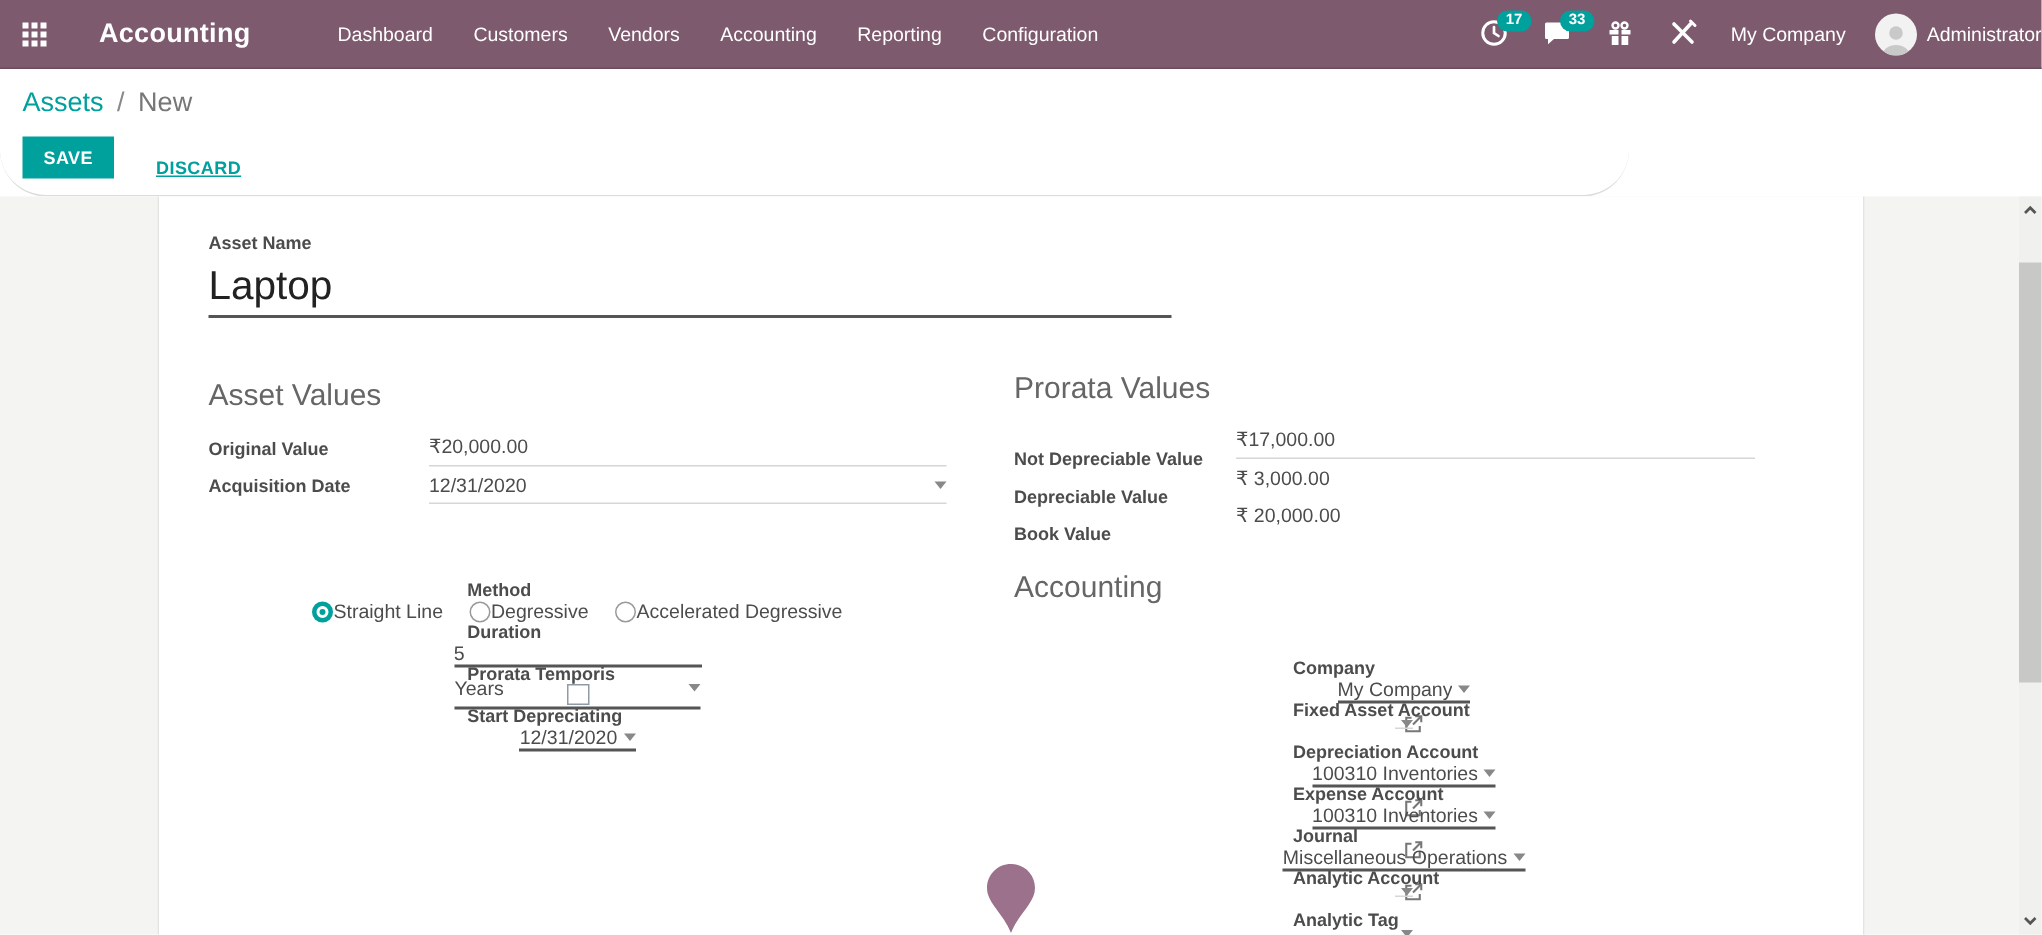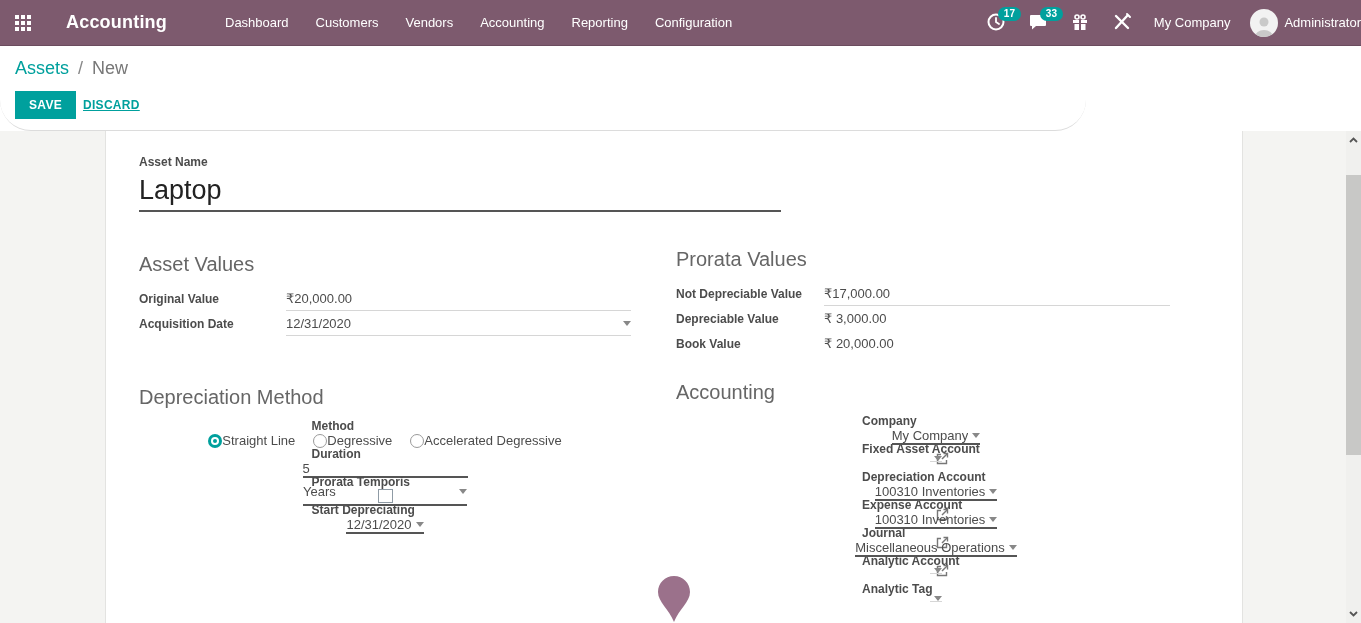--- a/index.html
+++ b/index.html
@@ -24,21 +24,21 @@
     align-items:flex-end; justify-content:center; overflow:hidden; cursor:pointer; margin-right:6px;}
   .user-block { display:flex; align-items:center; cursor:pointer; }
 
   
   .control-panel { position:absolute; top:46px; left:0; width:1086px; height:85px;
     background:#fff; border-bottom:1px solid #dcdcdc; padding:12px 0 0 15px;border-radius:31px; }
   .breadcrumb { font-size:18px; }
   .crumb-link { color:#00a09d; cursor:pointer; }
   .crumb-sep { color:#888; padding:0 4px; }
   .crumb-current { color:#777; }
-  .btn-row { margin-top:12px; display:flex; align-items:center; gap:7px; }
+  .btn-row { margin-top:12px; display:flex; align-items:flex-end; gap:28px; }
   .btn-save { background:#00a09d; color:#fff; border:none; font-size:12px; font-weight:bold;
     padding:7px 14px; cursor:pointer; letter-spacing:.3px; font-family:inherit; }
   .btn-discard { background:none; border:none; color:#00a09d; font-size:12px; font-weight:bold;
     cursor:pointer; letter-spacing:.3px; font-family:inherit;text-decoration:underline; }
 
   
   .main { position:absolute; top:131px; left:0; right:0; bottom:0; background:#f4f4f2; }
   .sheet { position:absolute; left:105px; top:0; width:1138px; bottom:0; background:#fff;
     border-left:1px solid #e3e3e1; border-right:1px solid #e3e3e1; padding:24px 0 0 33px; }
 
@@ -52,21 +52,21 @@
   .col-right { width:520px; }
   .section-title { font-size:20px; color:#666; margin-bottom:10px; }
   .sec-av { margin-top:5px; }
   .sec-dm { margin-top:50px; }
   .sec-cv { margin-top:0; }
   .sec-ac { margin-top:25px; }
 
   .frow { display:flex; align-items:center; height:25px; }
   .frow28 { height:28px;flex-direction:column; }
   .frow .lbl { width:147px; flex:none; }
-  .col-right .frow .lbl { width:148px; }
+  .col-right .frow .lbl { width:148px;margin-top:24px; }
   .fld { flex:1; position:relative; display:flex; align-items:center; height:100%;
     border-bottom:1px solid #d6d6d6; font-size:13px; color:#4c4c4c; cursor:text; }
   .fld.dark { border-bottom:2px solid #555; }
   .fld.noline { border-bottom:none; cursor:default; }
   .fld .val { flex:1; white-space:nowrap; overflow:hidden; }
   .caret { width:0; height:0; border-left:4px solid transparent; border-right:4px solid transparent;
     border-top:5px solid #888; margin-left:4px; flex:none; cursor:pointer; }
   .ext-slot { width:26px; flex:none; display:flex; justify-content:flex-end; align-items:center; height:100%; }
   .ext-slot svg { cursor:pointer; }
 
@@ -197,21 +197,20 @@
           <div class="frow">
             <span class="lbl field-label">Acquisition Date</span>
             <span class="fld">
               <span class="val">12/31/2020</span>
               <span class="caret"></span>
             </span>
           </div>
         </div>
 
         <div class="sec-dm">
-          <div class="section-title">Depreciation Method</div>
           <div class="frow frow28">
             <span class="lbl field-label">Method</span>
             <span class="radio-group">
               <span class="radio-opt">
                 <span class="rdot sel">
                     <i></i>
                   </span>
                 <span>Straight Line</span>
               </span>
               <span class="radio-opt">

